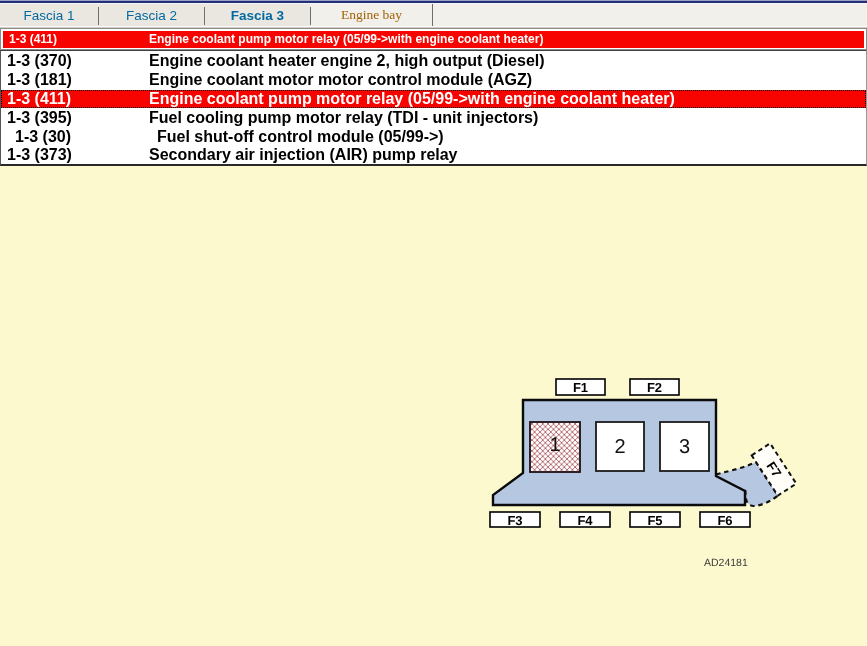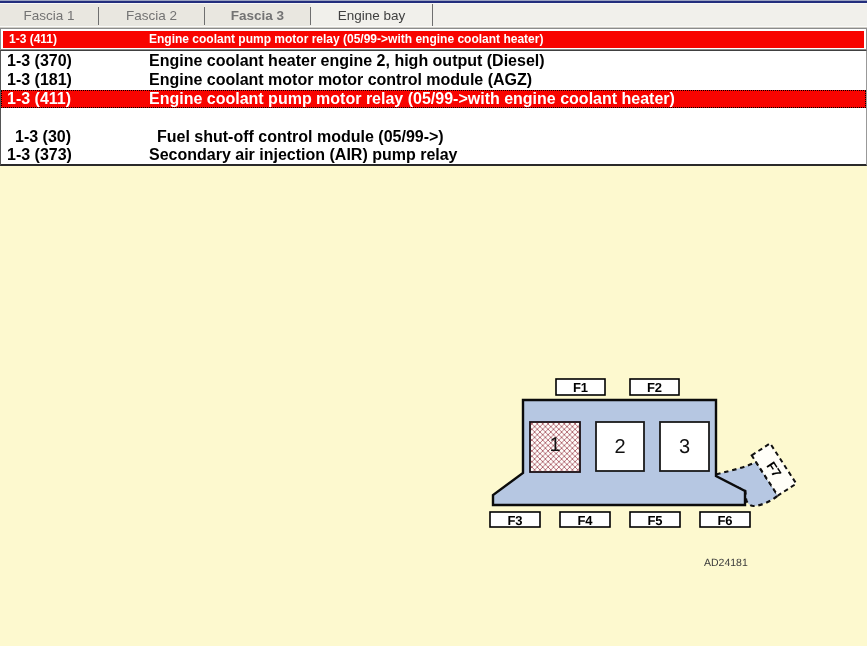--- a/index.html
+++ b/index.html
@@ -5,21 +5,21 @@
   html,body{margin:0;padding:0;}
   body{width:867px;height:646px;position:relative;overflow:hidden;will-change:transform;
        font-family:"Liberation Sans",sans-serif;background:#FDF9CF;}
   .abs{position:absolute;}
   
   #tabbar{left:0;top:0;width:867px;height:28px;background:#ECEAE3;}
   #tl1{left:0;top:0;width:867px;height:1px;background:#9aa2c2;}
   #tl2{left:0;top:1px;width:867px;height:2px;background:#232e7d;}
   #tl3{left:0;top:3px;width:867px;height:1px;background:#f7f7f5;}
   .tab{top:4px;height:22px;display:flex;align-items:center;justify-content:center;
-       font-size:13.5px;color:#737373;background:#E9E7E0;}
+       font-size:13.5px;color:#0369a1;background:#E9E7E0;}
   #tabR{left:433px;top:4px;width:434px;height:22px;background:#F1F0EB;}
   .sep{width:1px;background:#6f6f6f;top:7px;height:18px;}
   #tabbot1{left:0;top:26px;width:867px;height:1px;background:#fafaf8;}
   #tabbot2{left:0;top:27px;width:867px;height:1px;background:#cfcdc6;}
   
   #strip{left:0;top:28px;width:867px;height:22px;box-sizing:border-box;
          border:1px solid #8c8c8c;background:#fff;}
   #stripred{position:absolute;left:2px;right:2px;top:2px;bottom:1.5px;background:#F80400;}
   .striptxt{top:0;height:100%;display:flex;align-items:center;color:#fff;
             font-weight:bold;font-size:12px;white-space:nowrap;}
@@ -39,21 +39,21 @@
 </style>
 </head>
 <body>
   <div class="abs" id="tabbar">
     <div class="abs" id="tl1"></div>
     <div class="abs" id="tl2"></div>
     <div class="abs" id="tl3"></div>
     <div class="abs tab" style="left:0;width:98px;">Fascia 1</div>
     <div class="abs tab" style="left:99px;width:105px;">Fascia 2</div>
     <div class="abs tab" style="left:205px;width:105px;font-weight:bold;">Fascia 3</div>
-    <div class="abs tab" style="left:311px;width:121px;background:#F1F0EB;color:#404040;">Engine bay</div>
+    <div class="abs tab" style="left:311px;width:121px;background:#F1F0EB;color:#a16207;font-family:Liberation Serif, serif;">Engine bay</div>
     <div class="abs" id="tabR"></div>
     <div class="abs sep" style="left:98px;"></div>
     <div class="abs sep" style="left:204px;"></div>
     <div class="abs sep" style="left:310px;"></div>
     <div class="abs sep" style="left:432px;top:4px;height:23px;"></div>
     <div class="abs" id="tabbot1"></div>
     <div class="abs" id="tabbot2"></div>
   </div>
 
   <div class="abs" id="strip">
@@ -67,20 +67,24 @@
       <span class="c1">1-3 (370)</span>
       <span class="c2">Engine coolant heater engine 2, high output (Diesel)</span>
     </div>
     <div class="row" style="top:19.8px;">
       <span class="c1">1-3 (181)</span>
       <span class="c2">Engine coolant motor motor control module (AGZ)</span>
     </div>
     <div class="row rowsel" style="top:38.6px;">
       <span class="c1">1-3 (411)</span>
       <span class="c2">Engine coolant pump motor relay (05/99-&gt;with engine coolant heater)</span>
+    </div>
+    <div class="row" style="top:57.4px;">
+      <span class="c1">1-3 (395)</span>
+      <span class="c2">Fuel cooling pump motor relay (TDI - unit injectors)</span>
     </div>
     <div class="row" style="top:76.2px;margin-left:8px;">
       <span class="c1">1-3 (30)</span>
       <span class="c2">Fuel shut-off control module (05/99-&gt;)</span>
     </div>
     <div class="row" style="top:95px;padding-left:11px;">
       <span class="c1">1-3 (373)</span>
       <span class="c2">Secondary air injection (AIR) pump relay</span>
     </div>
   </div>

